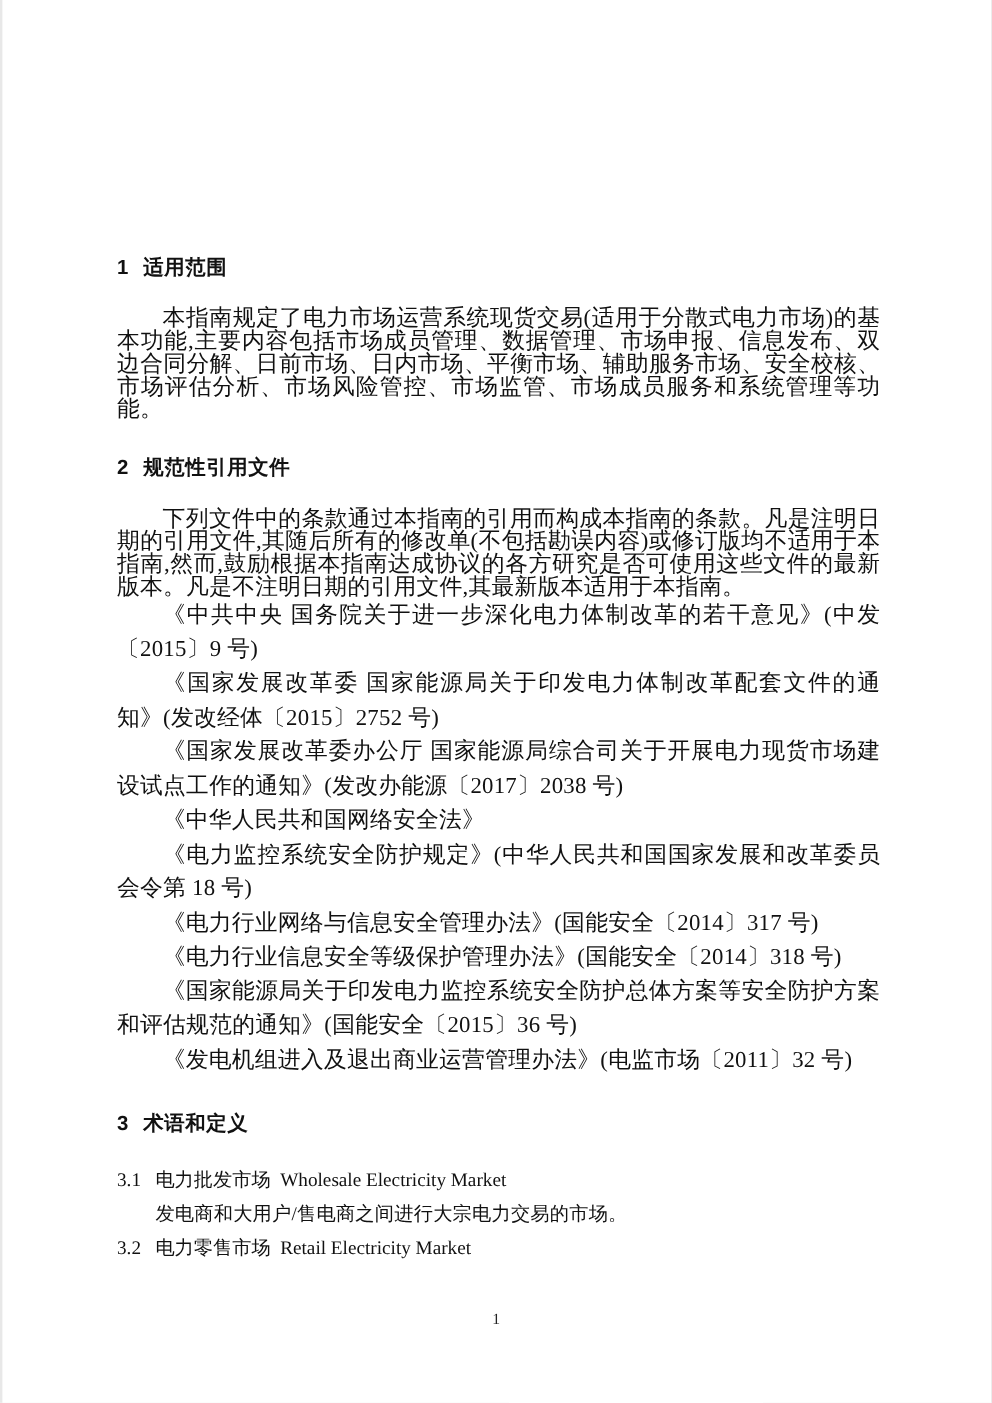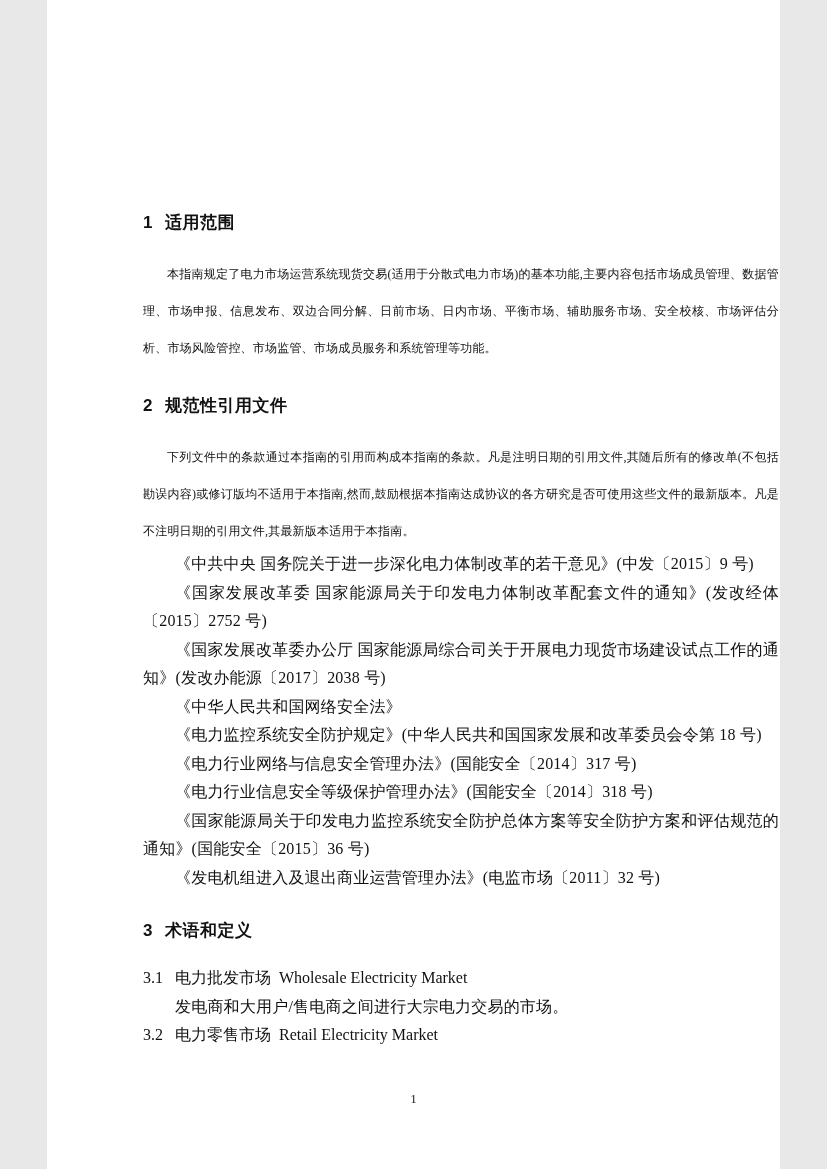--- a/index.html
+++ b/index.html
@@ -3,21 +3,21 @@
 <meta charset="utf-8">
 <style>
   * { box-sizing: border-box; }
   html, body { margin: 0; padding: 0; }
   body {
     background: #e8e8e8;
     font-family: "Liberation Serif", "DejaVu Serif", serif;
   }
   .page {
     position: relative;
-    width: 733px;
+    width: 824px;
     height: 1169px;
     margin: 0 auto;
     background: #ffffff;
     color: #111111;
     overflow: hidden;
   }
   .content {
     position: absolute;
     left: 96px;
     top: 210px;
@@ -28,29 +28,29 @@
     font-weight: bold;
     font-size: 17px;
     line-height: 26px;
     margin: 26px 0 20px 0;
     letter-spacing: 0.5px;
   }
   .sec-heading:first-child { margin-top: 0; }
   .sec-heading .sec-num { margin-right: 12px; font-weight: bold; }
   p.body-para {
     margin: 0;
-    font-size: 12px;
-    line-height: 37px;
+    font-size: 19px;
+    line-height: 19px;
     text-align: justify;
     text-indent: 2em;
     letter-spacing: 0.2px;
   }
   p.ref {
     margin: 0;
-    font-size: 16px;
+    font-size: 19px;
     line-height: 28.5px;
     text-align: justify;
     text-indent: 2em;
     letter-spacing: 0.2px;
   }
   .term-block { margin: 0; }
   p.term-line {
     margin: 0;
     font-size: 16px;
     line-height: 28.5px;

